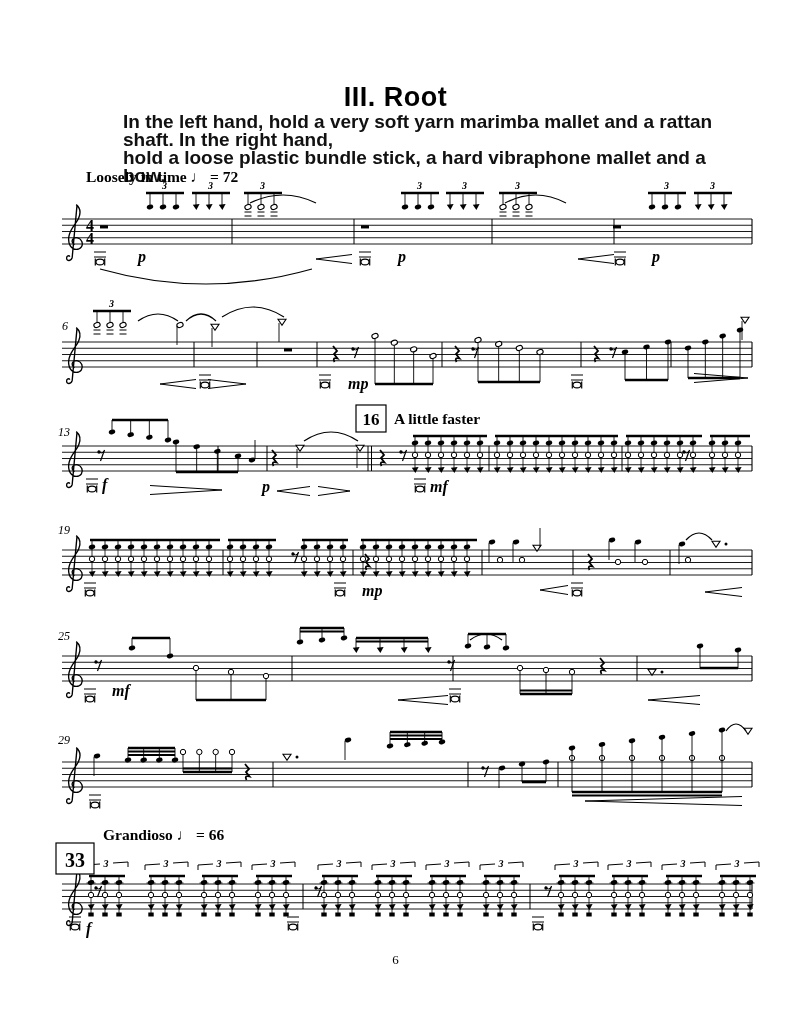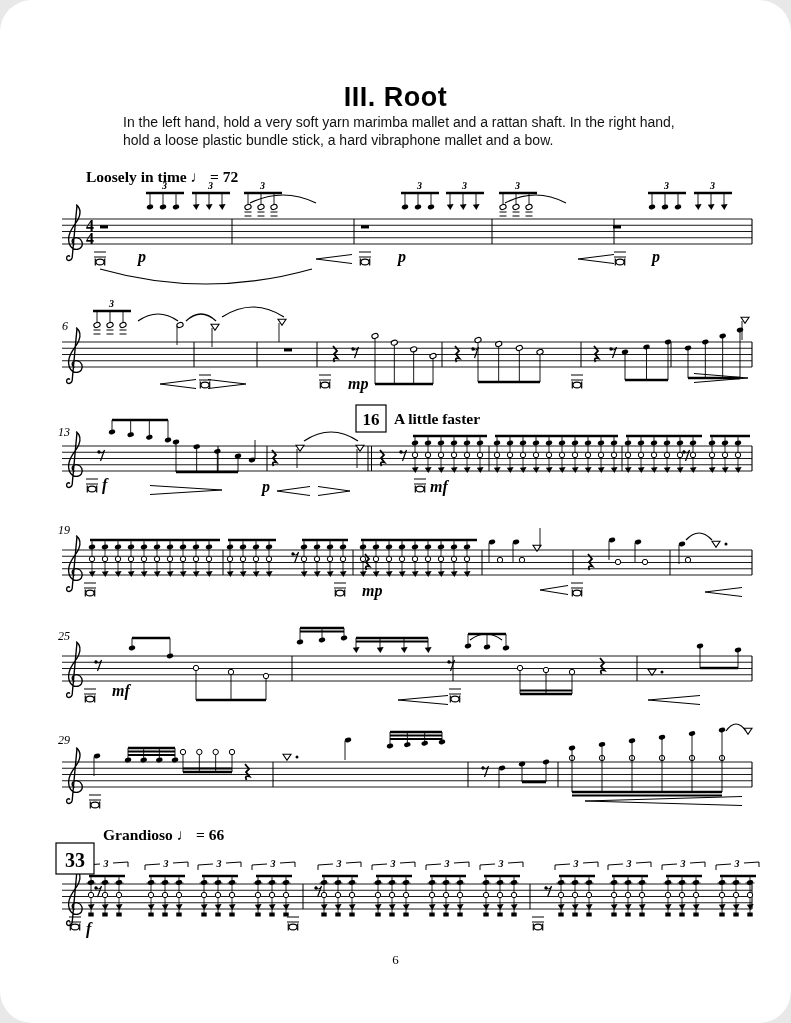--- a/index.html
+++ b/index.html
@@ -1,21 +1,21 @@
 <!DOCTYPE html>
 <html><head>
 <meta charset="utf-8">
 <style>
   html,body{margin:0;padding:0;background:#e8e8e8;}
   .page{position:relative;width:791px;height:1023px;background:#ffffff;margin:0 auto;
-        font-family:"Liberation Sans",sans-serif;color:#000;overflow:hidden;border-radius:32px;}
+        font-family:"Liberation Sans",sans-serif;color:#000;overflow:hidden;}
   .title{position:absolute;left:0;top:82px;width:791px;text-align:center;
          font-size:27px;font-weight:600;letter-spacing:0.5px;}
   .instructions{position:absolute;left:123px;top:113px;width:630px;
-         font-size:14px;line-height:18px;color:#111;}
+         font-size:19px;line-height:18px;color:#111;font-weight:bold;}
   .noteline{position:absolute;left:95px;top:280px;font-size:13.8px;color:#111;}
   .noteline .dyn{font-family:"Liberation Serif",serif;font-weight:bold;font-style:italic;font-size:14.5px;}
   .pagenum{position:absolute;left:0;top:952px;width:791px;text-align:center;
          font-family:"Liberation Serif",serif;font-size:13px;}
   svg{position:absolute;left:0;top:0;}
   svg text{fill:#000;}
   .tempo{font-family:"Liberation Serif",serif;font-weight:bold;font-size:15.5px;}
   .mnum{font-family:"Liberation Serif",serif;font-style:italic;font-size:12px;}
   .dynt{font-family:"Liberation Serif",serif;font-weight:bold;font-style:italic;font-size:16px;}
   .trip{font-family:"Liberation Serif",serif;font-weight:bold;font-style:italic;font-size:10px;}

